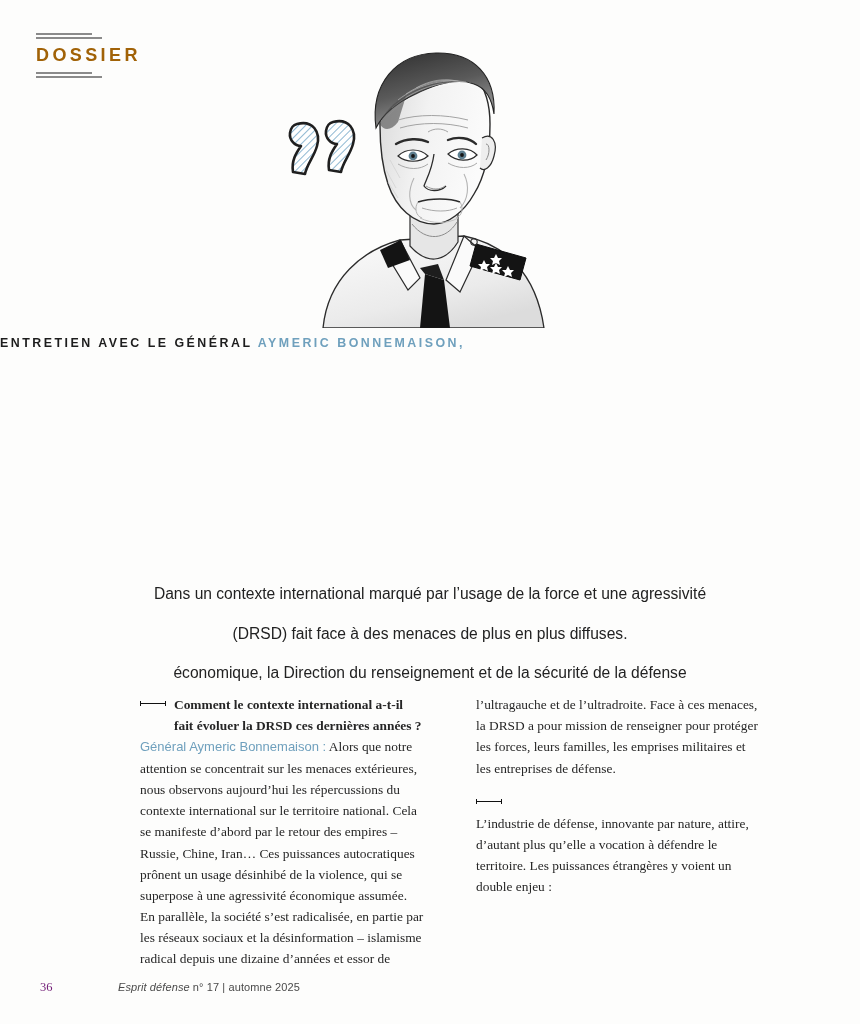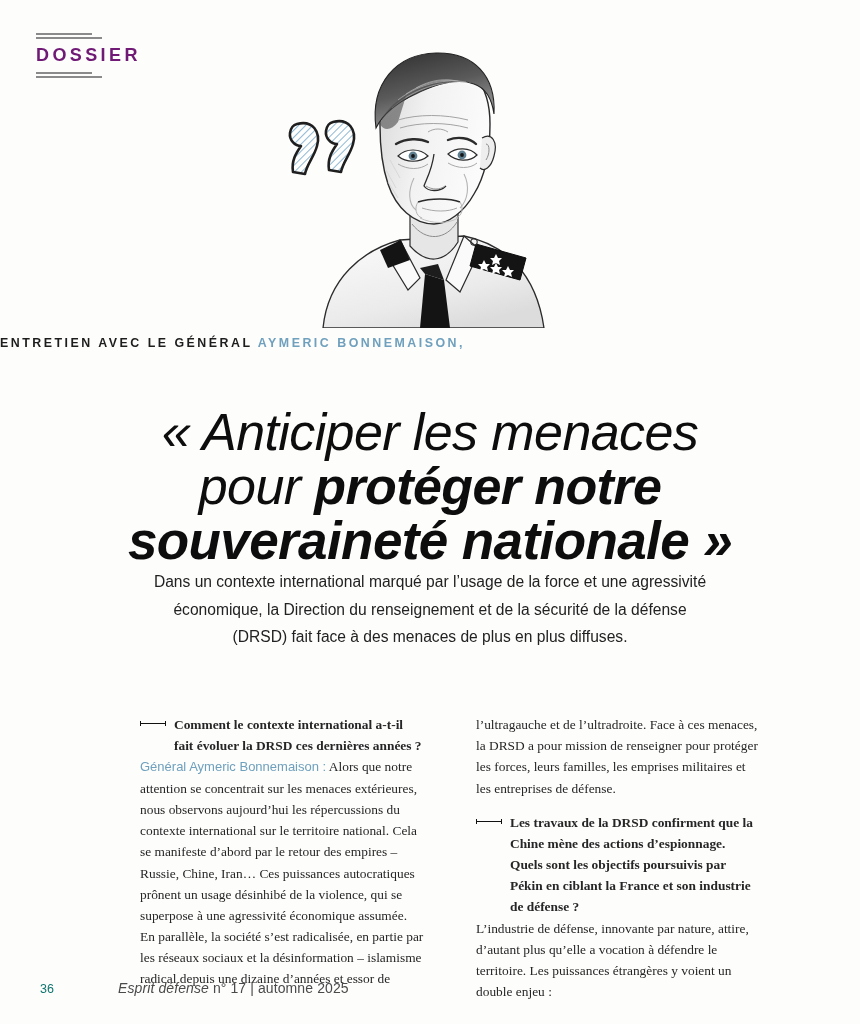--- a/index.html
+++ b/index.html
@@ -41,21 +41,21 @@
   }
   .rule.r1 { width: 56px; }
   .rule.r2 { width: 66px; }
   .rule.r3 { width: 56px; }
   .rule.r4 { width: 66px; }
   .kicker-label {
     font-family: "Liberation Sans", sans-serif;
     font-weight: 700;
     font-size: 18px;
     letter-spacing: 3.4px;
-    color: #701a75;
+    color: #a16207;
     margin: 7px 0 8px 0;
     line-height: 1;
   }
 
   
   .portrait {
     position: absolute;
     left: 268px;
     top: 28px;
     width: 320px;
@@ -117,27 +117,27 @@
     position: absolute;
     left: 120px;
     top: 566px;
     width: 620px;
     text-align: center;
     font-family: "Liberation Sans", sans-serif;
     font-size: 15.6px;
     line-height: 1.52;
     color: #222;
   }
-  .standfirst p { margin: 4px; }
+  .standfirst p { margin: 16px; }
 
   
   .columns {
     position: absolute;
     left: 140px;
-    top: 714px;
+    top: 694px;
     width: 620px;
     height: 240px;
     display: flex;
     gap: 52px;
   }
   .col {
     width: 291px;
   }
   .col p {
     margin: 0;
@@ -192,29 +192,29 @@
   
   .footer {
     position: absolute;
     left: 40px;
     top: 980px;
     width: 780px;
     display: flex;
     align-items: baseline;
   }
   .folio {
-    font-family: Liberation Sans, sans-serif;
+    font-family: Liberation Serif, serif;
     font-size: 12.5px;
-    color: #0f766e;
+    color: #701a75;
     width: 78px;
   }
   .imprint {
     font-family: "Liberation Sans", sans-serif;
     font-style: italic;
-    font-size: 14px;
+    font-size: 11px;
     color: #4a4a4a;
     letter-spacing: 0.1px;
   }
   .imprint .roman { font-style: normal; }
 </style>
 </head>
 <body>
 
 <div class="page">
 
@@ -342,43 +342,38 @@
                C 8 48, 14 40, 18 34 C 12 34, 6 28, 7 21 C 8 15, 10 13, 14 12 Z" fill="url(#hatch)" stroke="#1f1f1f" stroke-width="2.6" stroke-linejoin="round"></path>
       <path d="M50 10 C 66 6, 74 18, 70 32 C 67 43, 60 50, 58 60 L 46 58
                C 44 46, 50 38, 54 32 C 48 32, 42 26, 43 19 C 44 13, 46 11, 50 10 Z" fill="url(#hatch)" stroke="#1f1f1f" stroke-width="2.6" stroke-linejoin="round"></path>
     </svg>
   </div>
 
   <div class="eyebrow">
     <div><span>ENTRETIEN AVEC LE GÉNÉRAL </span><span class="accent">AYMERIC BONNEMAISON,</span></div>
   </div>
 
-  <h1 class="headline">
-    <span class="l1">« Anticiper les menaces</span>
-    <span class="l2"><span>pour </span><span class="hv">protéger notre</span></span>
-    <span class="l3">souveraineté nationale »</span>
-  </h1>
 
   <div class="standfirst">
     <p>Dans un contexte international marqué par l’usage de la force et une agressivité</p>
+    <p>(DRSD) fait face à des menaces de plus en plus diffuses.</p>
     <p>économique, la Direction du renseignement et de la sécurité de la défense</p>
-    <p>(DRSD) fait face à des menaces de plus en plus diffuses.</p>
   </div>
 
   <div class="columns">
 
     <div class="col">
       <p class="question"><span class="q-dash"></span><span>Comment le contexte international a-t-il fait évoluer la DRSD ces dernières années ?</span></p>
       <p><span class="speaker">Général Aymeric Bonnemaison :</span><span> Alors que notre attention se concentrait sur les menaces extérieures, nous observons aujourd’hui les répercussions du contexte international sur le territoire national. Cela se manifeste d’abord par le retour des empires – Russie, Chine, Iran… Ces puissances autocratiques prônent un usage désinhibé de la violence, qui se superpose à une agressivité économique assumée. En parallèle, la société s’est radicalisée, en partie par les réseaux sociaux et la désinformation – islamisme radical depuis une dizaine d’années et essor de</span></p>
     </div>
 
     <div class="col">
       <p>l’ultragauche et de l’ultradroite. Face à ces menaces, la DRSD a pour mission de renseigner pour protéger les forces, leurs familles, les emprises militaires et les entreprises de défense.</p>
       <div class="block-gap"></div>
-      <p class="question"><span class="q-dash"></span><span>Les travaux de la DRSD confirment que la Chine mène des actions d’espionnage. Quels sont les objectifs poursuivis par Pékin en ciblant la France et son industrie de défense ?</span></p>
+      <p class="question"><span class="q-dash"></span></p>
       <p>L’industrie de défense, innovante par nature, attire, d’autant plus qu’elle a vocation à défendre le territoire. Les puissances étrangères y voient un double enjeu :</p>
     </div>
 
   </div>
 
   <div class="footer">
     <div class="folio">36</div>
     <div class="imprint"><span>Esprit défense</span><span class="roman"> n° 17 | automne 2025</span></div>
   </div>
 

